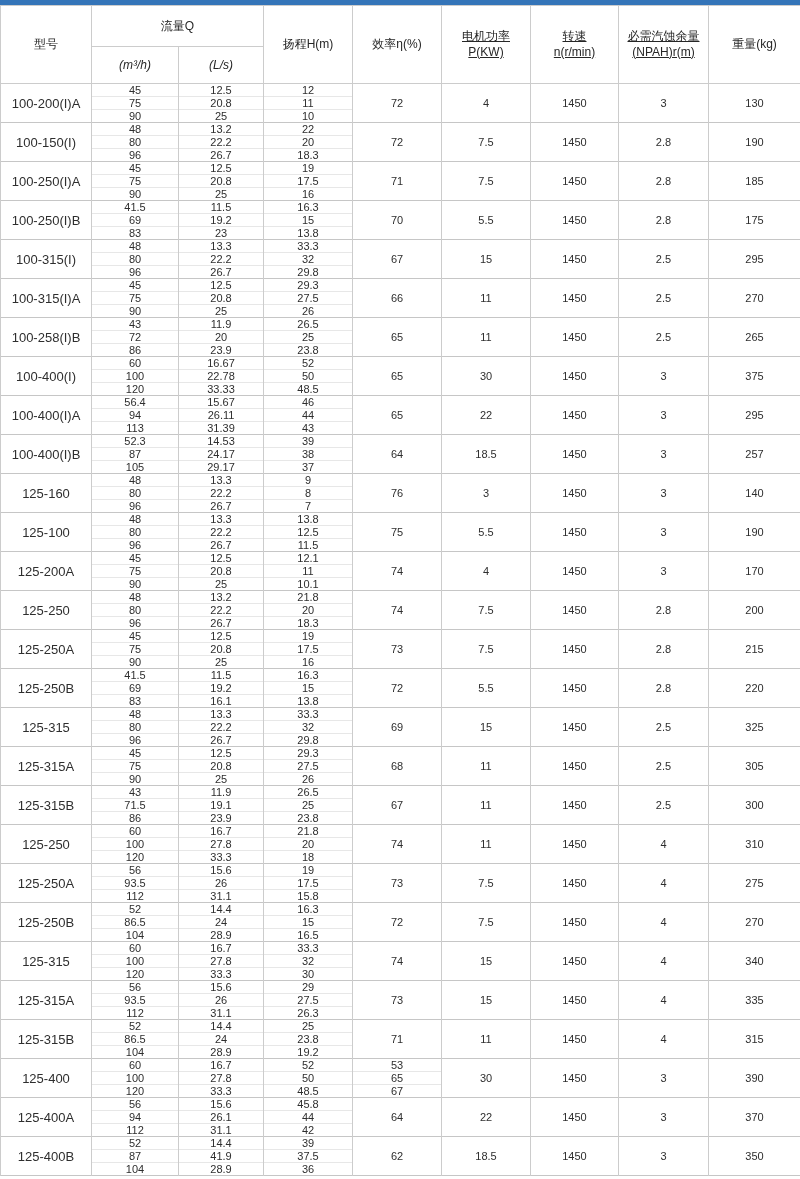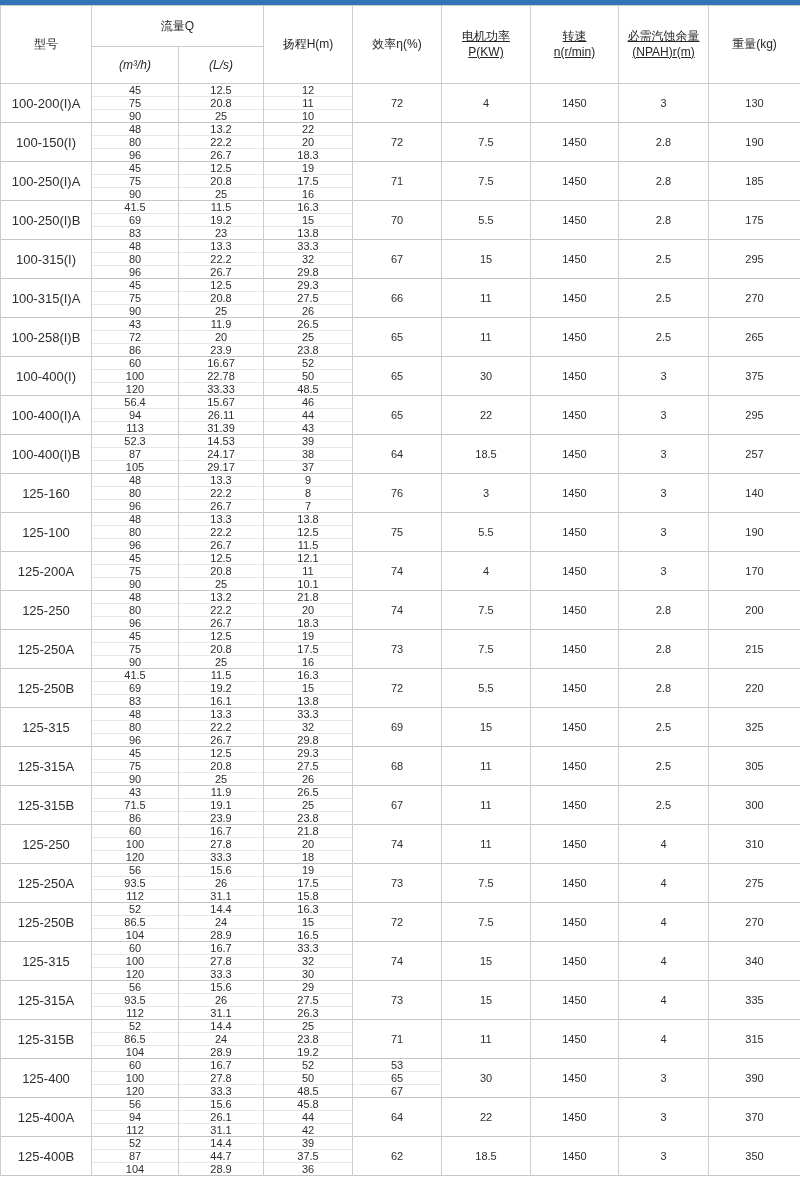--- a/index.html
+++ b/index.html
@@ -636,21 +636,21 @@
           <td>14.4</td>
           <td>39</td>
           <td rowspan="3">62</td>
           <td rowspan="3">18.5</td>
           <td rowspan="3">1450</td>
           <td rowspan="3">3</td>
           <td rowspan="3">350</td>
         </tr>
         <tr class="sr">
           <td class="split">87</td>
-          <td class="split">44.7</td>
+          <td class="split">41.9</td>
           <td class="split">37.5</td>
         </tr>
         <tr class="sr">
           <td class="split">104</td>
           <td class="split">28.9</td>
           <td class="split">36</td>
         </tr>
       </tbody>
   </table>
 </div>

